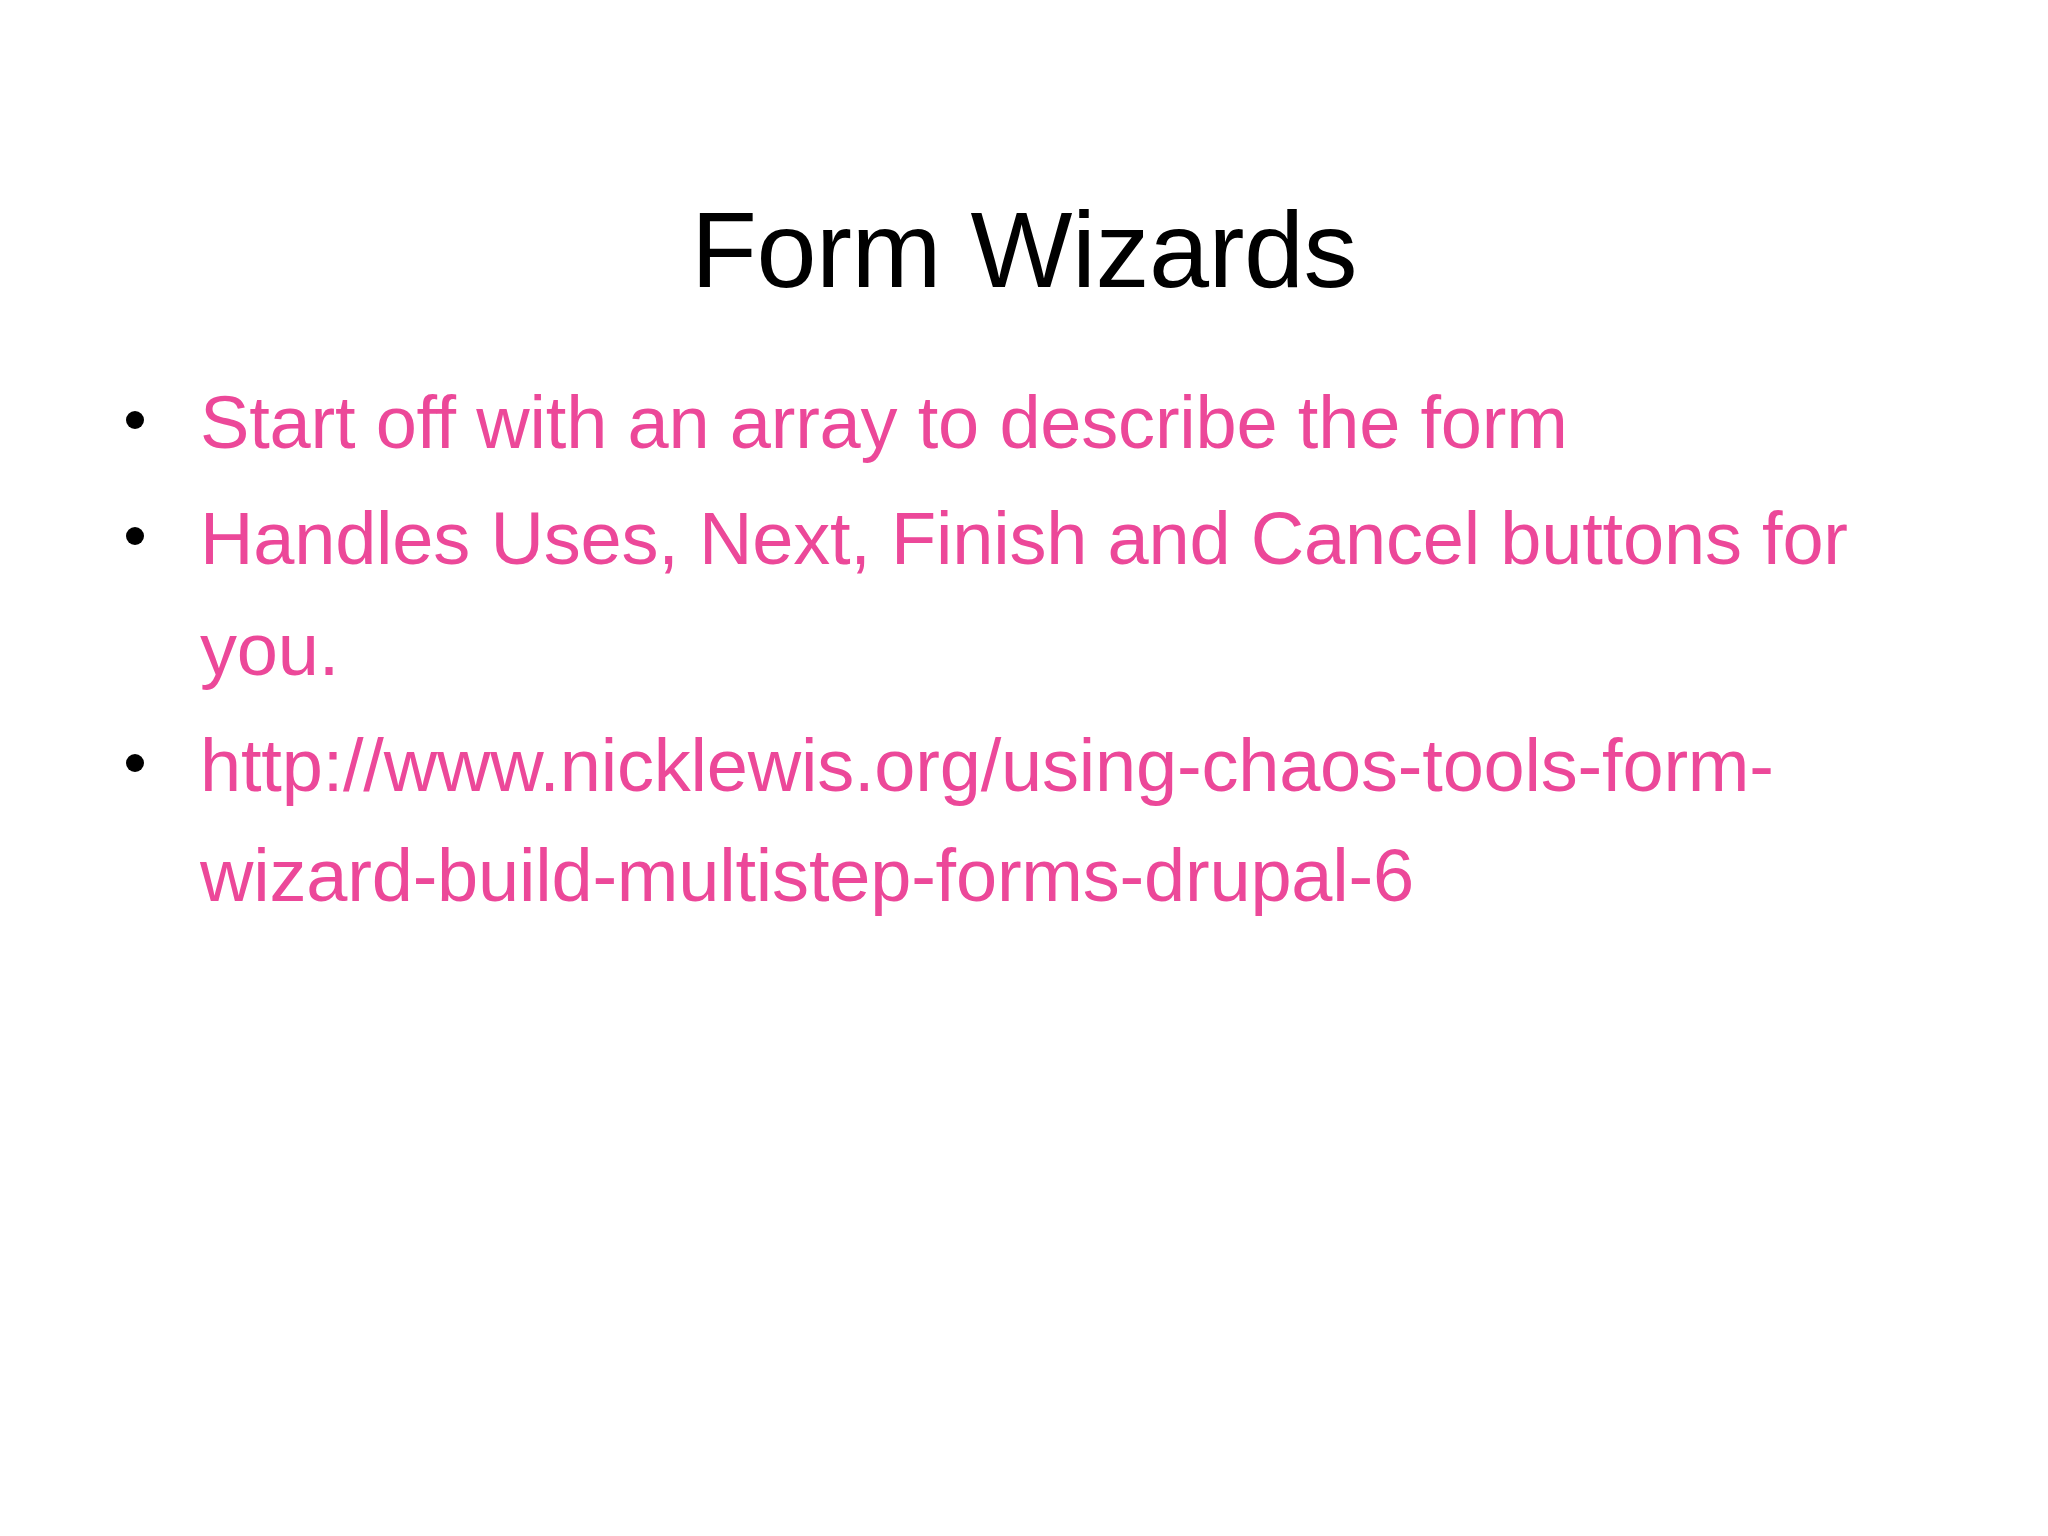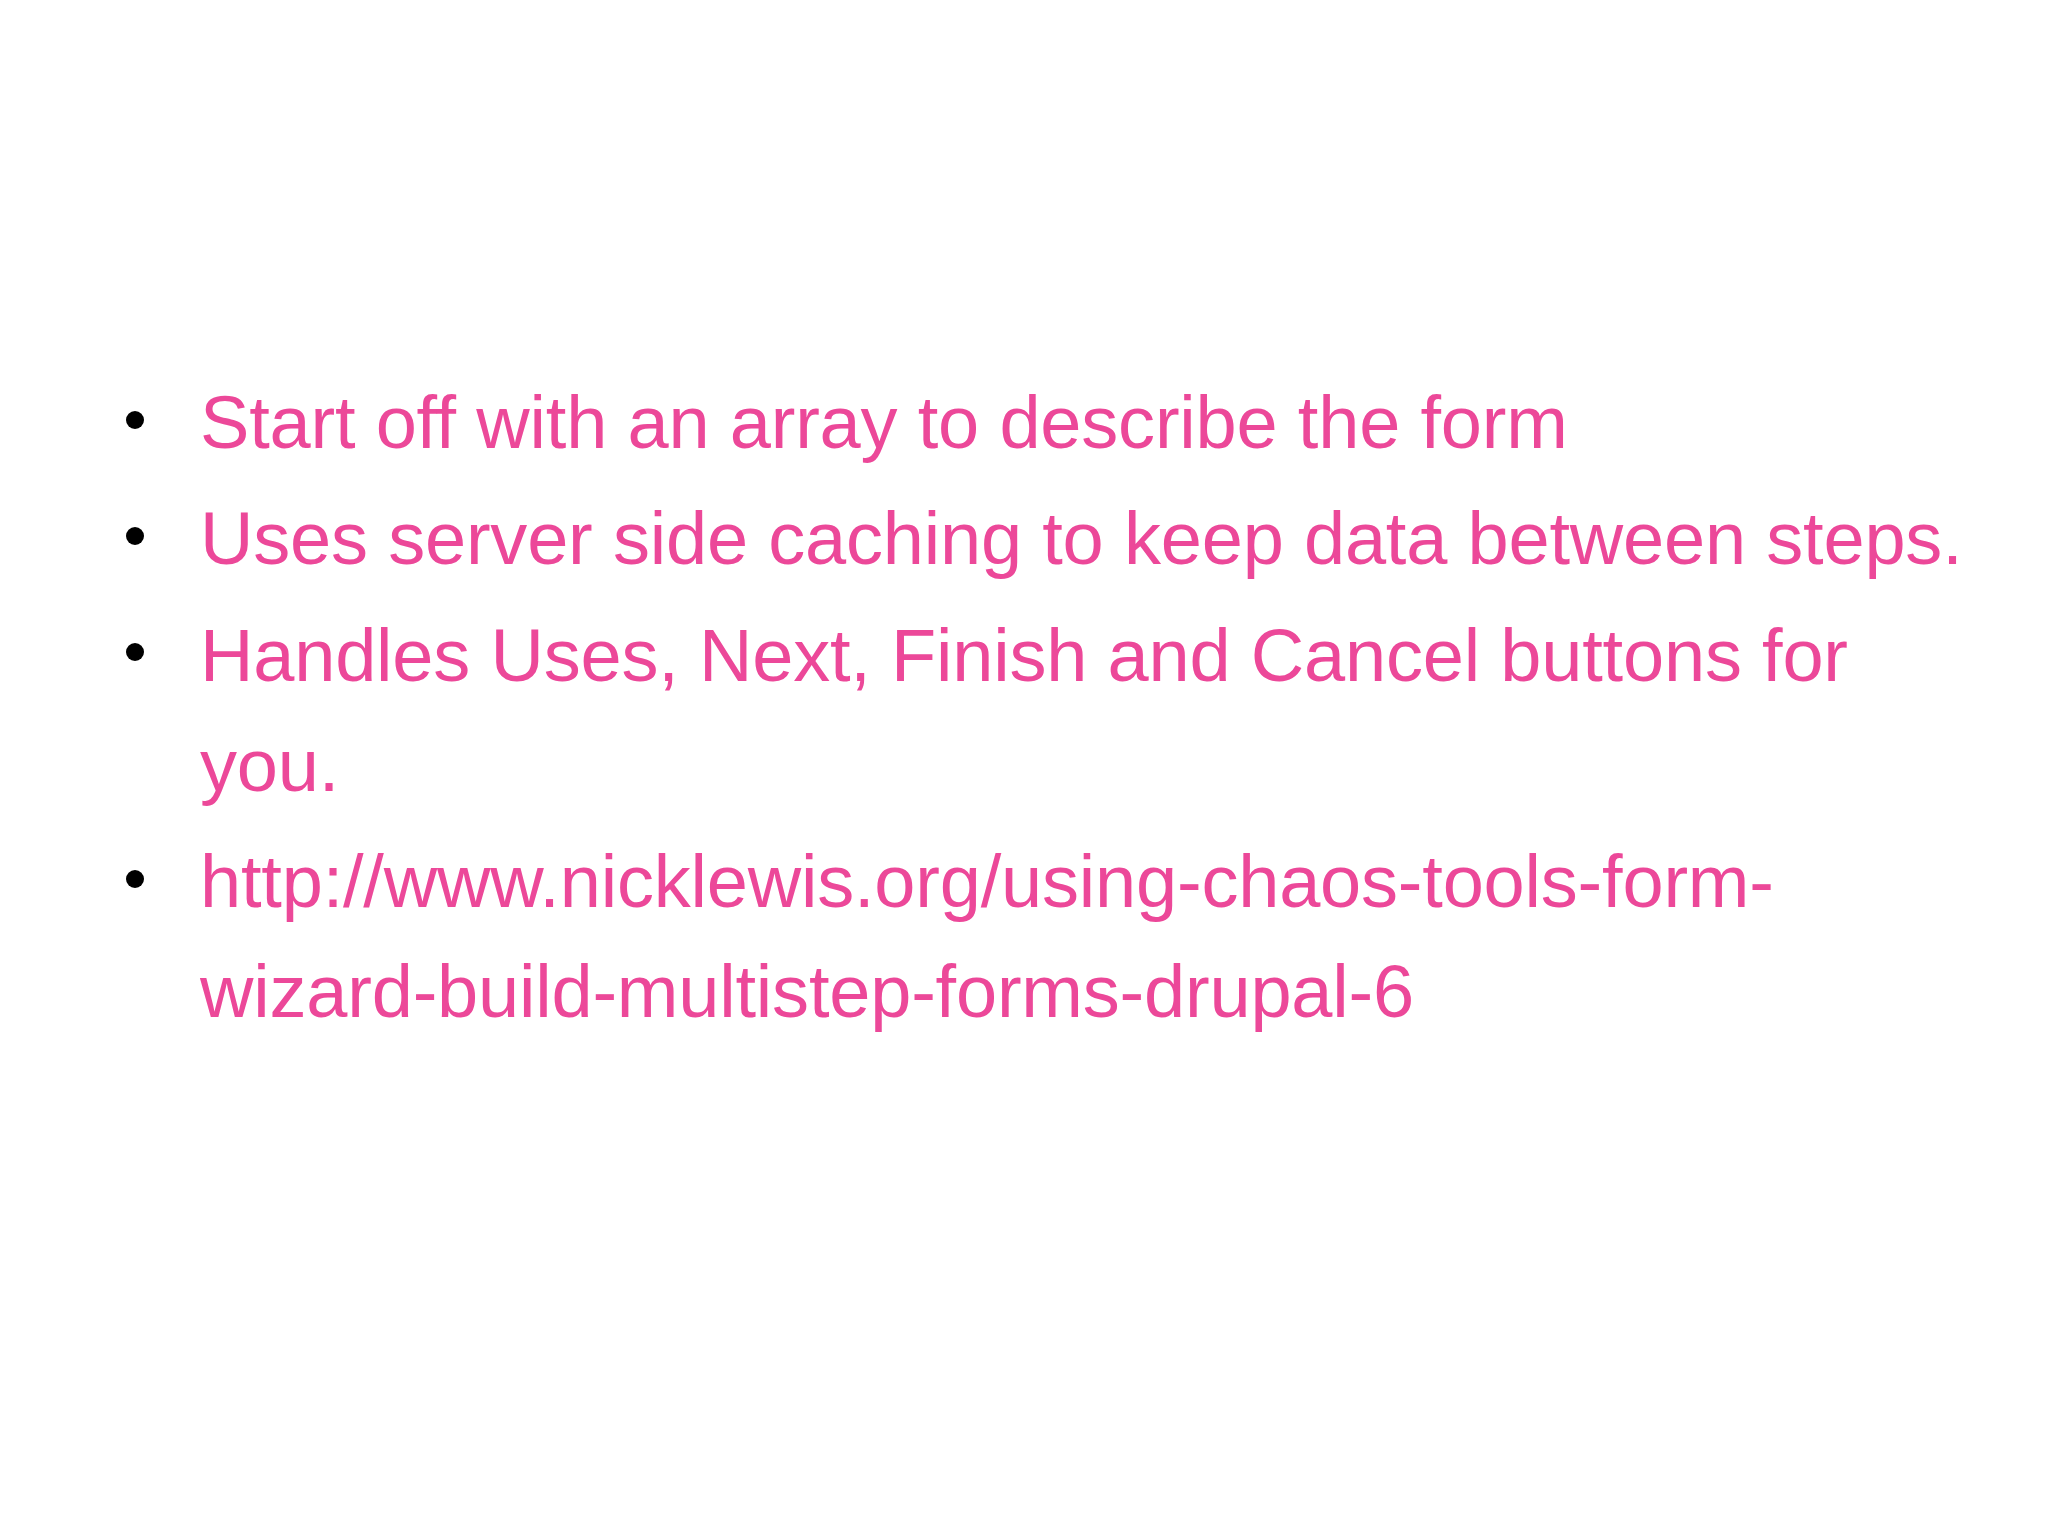--- a/index.html
+++ b/index.html
@@ -77,33 +77,30 @@
   .bullet-item.url .bullet-text {
     word-break: break-word;
     overflow-wrap: anywhere;
   }
 </style>
 </head>
 <body>
 
 <div class="slide">
 
+  <h1 class="slide-title">Form Wizards</h1>
 
   <ul class="bullet-list">
 
     <li class="bullet-item">
       <span class="bullet-marker"></span>
       <span class="bullet-text">Start off with an array to describe the form</span>
     </li>
 
 
-    <li class="bullet-item">
-      <span class="bullet-marker"></span>
-      <span class="bullet-text">Uses server side caching to keep data between steps.</span>
-    </li>
 
     <li class="bullet-item">
       <span class="bullet-marker"></span>
       <span class="bullet-text">Handles Uses, Next, Finish and Cancel buttons for you.</span>
     </li>
 
     <li class="bullet-item url">
       <span class="bullet-marker"></span>
       <span class="bullet-text">http://www.nicklewis.org/using-chaos-tools-form-wizard-build-multistep-forms-drupal-6</span>
     </li>

